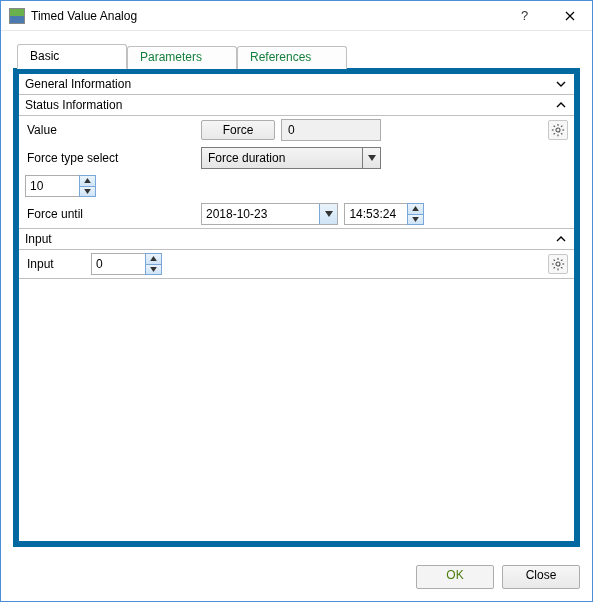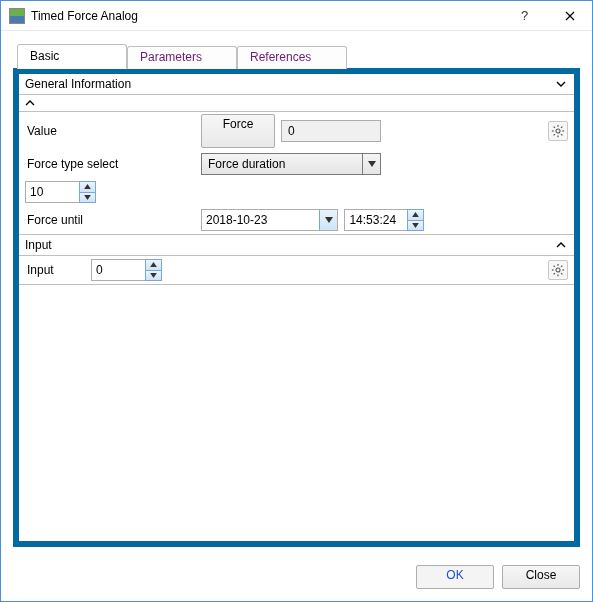--- a/index.html
+++ b/index.html
@@ -59,21 +59,21 @@
     border-top-right-radius: 3px;
     padding: 4px 12px 5px 12px;
     min-width: 110px;
     background: #fff;
     margin-right: 0px;
     position: relative;
     top: 1px;
     font-size: 12px;
   }
   .tab.inactive {
-    color: #701a75;
+    color: #15803d;
     background: #fdfdfd;
     top: 2px;
     padding-top: 3px;
   }
   .tab.active {
     z-index: 2;
     border-bottom: 1px solid #fff;
   }
   .tab-body {
     border: 6px solid #0369a1;
@@ -110,27 +110,27 @@
     padding-left: 2px;
   }
   .row-label.narrow { width: 60px; }
 
   
   .btn {
     border: 1px solid #adadad;
     background: linear-gradient(#f6f6f6, #e9e9e9);
     border-radius: 2px;
     padding: 2px 0;
-    height: 34px;
+    height: 20px;
     min-width: 74px;
     text-align: center;
     font-size: 12px;
     cursor: pointer;
   }
-  .btn.disabled { color: #1d4ed8; cursor: default; background:#f4f4f4; }
+  .btn.disabled { color: #4d7c0f; cursor: default; background:#f4f4f4; }
   .ro-box {
     border: 1px solid #adadad;
     background: #f0f0f0;
     height: 22px;
     padding: 2px 6px;
     font-size: 12px;
     min-width: 100px;
     display: flex; align-items: center;
   }
 
@@ -198,21 +198,21 @@
   .tri-down { fill:#333; }
   .tri-up { fill:#333; }
 </style>
 </head>
 <body>
 
 <div class="window">
 
   <div class="titlebar">
     <div class="app-icon"></div>
-    <div class="title-text">Timed Force Analog</div>
+    <div class="title-text">Timed Value Analog</div>
     <div class="title-btn">
       <span>?</span>
     </div>
     <div class="title-btn close">
       <svg viewBox="0 0 10 10">
           <path d="M1 1 L9 9 M9 1 L1 9" stroke="#000" stroke-width="1.2"></path>
         </svg>
     </div>
   </div>
 
@@ -233,20 +233,21 @@
     <div class="tab-body">
 
       <div class="section-header">
         <span class="label">General Information</span>
         <svg class="chev" viewBox="0 0 10 10">
             <path d="M1 3 L5 7 L9 3" stroke="#000" stroke-width="1.4" fill="none"></path>
           </svg>
       </div>
 
       <div class="section-header">
+        <span class="label">Status Information</span>
         <svg class="chev" viewBox="0 0 10 10">
             <path d="M1 7 L5 3 L9 7" stroke="#000" stroke-width="1.4" fill="none"></path>
           </svg>
       </div>
       <div class="section-body">
 
         <div class="row">
           <div class="row-label">Value</div>
           <div class="btn">
             <span>Force</span>

